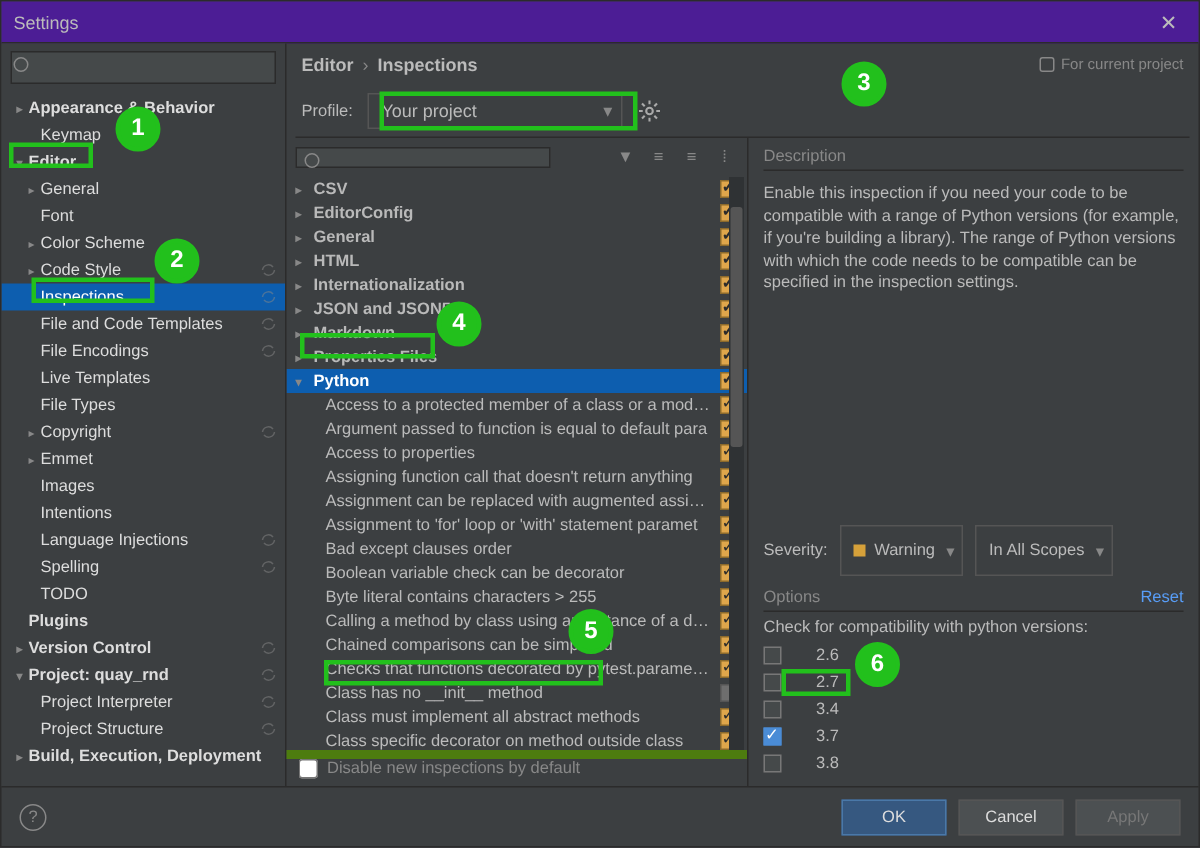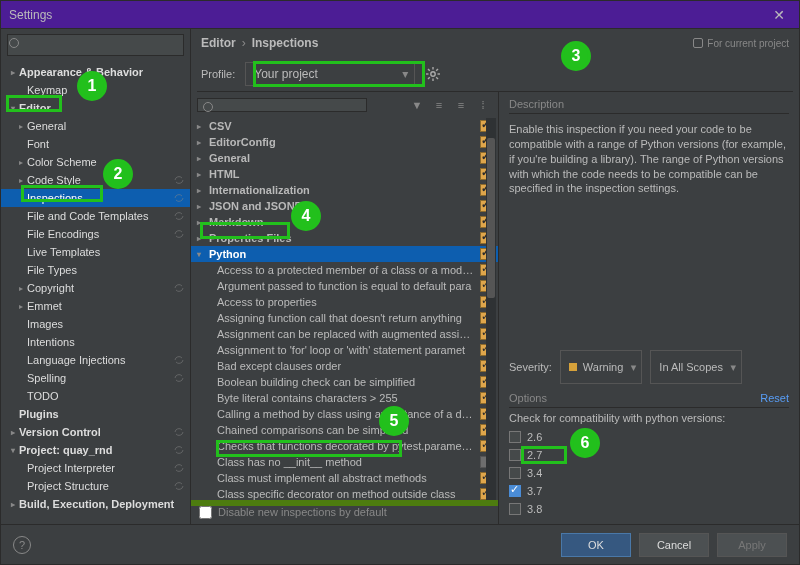--- a/index.html
+++ b/index.html
@@ -46,21 +46,21 @@
   .insp-list .row .chk.gray { background: #6e6e6e; border-color:#555; }
   .insp-footer { height: 24px; display: flex; align-items: flex-start; gap: 6px; padding: 0 8px; border-top: 6px solid #4d7c0f; color: #888; }
   .insp-footer input[type=checkbox] { accent-color: #555; }
   .desc-col { width: 300px; display: flex; flex-direction: column; padding: 6px 10px; gap: 8px; }
   .desc-col .hdr { color: #888; border-bottom: 1px solid #2b2b2b; padding-bottom: 3px; font-size: 11px;}
   .desc-col .text { font-size: 11px; line-height: 1.35; color: #bbb; flex-shrink:0;}
   .sev { display: flex; align-items: center; gap: 8px; font-size: 11px; }
   .sev .pill, .sev .dd { height: 34px; border: 1px solid #555; padding: 0 18px 0 8px; display: inline-flex; align-items: center; position: relative; background:#3c3f41;}
   .sev .pill::after, .sev .dd::after { content: "▾"; position: absolute; right: 5px; color: #888; }
   .sev .warn-sq { width: 8px; height: 8px; background: #d6a13a; margin-right: 6px; }
-  .opts .row { display: flex; align-items: center; height: 18px; gap: 6px; }
+  .opts .row { display: flex; align-items: center; height: 18px; gap: 23px; }
   .opts .row .cb { width: 12px; height: 12px; border: 1px solid #777; background: #45494a; position: relative; }
   .opts .row .cb.on { background: #4a8cd6; border-color:#4a8cd6;}
   .opts .row .cb.on::after { content: "✓"; position: absolute; top: -3px; left: 0; color: #fff; font-size: 11px; }
   .opts .optshdr { display:flex; }
   .opts .reset { margin-left:auto; color:#589df6; cursor:pointer; }
   .buttons { height: 40px; border-top: 1px solid #2b2b2b; display: flex; align-items: center; padding: 0 12px; gap: 8px; }
   .buttons .help { width: 18px; height: 18px; border: 1px solid #888; border-radius: 50%; display: inline-flex; align-items: center; justify-content: center; font-size: 11px; color: #888; cursor: pointer; }
   .buttons .spacer { flex: 1; }
   .buttons button { height: 24px; min-width: 70px; border: 1px solid #555; background: #4c5052; color: #ddd; font-size: 11px; cursor: pointer; }
   .buttons button.primary { background: #365880; border-color: #4a78a8; }
@@ -378,21 +378,21 @@
                 <span class="lbl">Assignment to 'for' loop or 'with' statement paramet</span>
                 <span class="chk on"></span>
               </div>
               <div class="row">
                 <span class="arrow" style="padding-left:18px;"></span>
                 <span class="lbl">Bad except clauses order</span>
                 <span class="chk on"></span>
               </div>
               <div class="row">
                 <span class="arrow" style="padding-left:18px;"></span>
-                <span class="lbl">Boolean building check can be simplified</span>
+                <span class="lbl">Boolean variable check can be decorator</span>
                 <span class="chk on"></span>
               </div>
               <div class="row">
                 <span class="arrow" style="padding-left:18px;"></span>
                 <span class="lbl">Byte literal contains characters &gt; 255</span>
                 <span class="chk on"></span>
               </div>
               <div class="row">
                 <span class="arrow" style="padding-left:18px;"></span>
                 <span class="lbl">Calling a method by class using an instance of a diffe</span>

